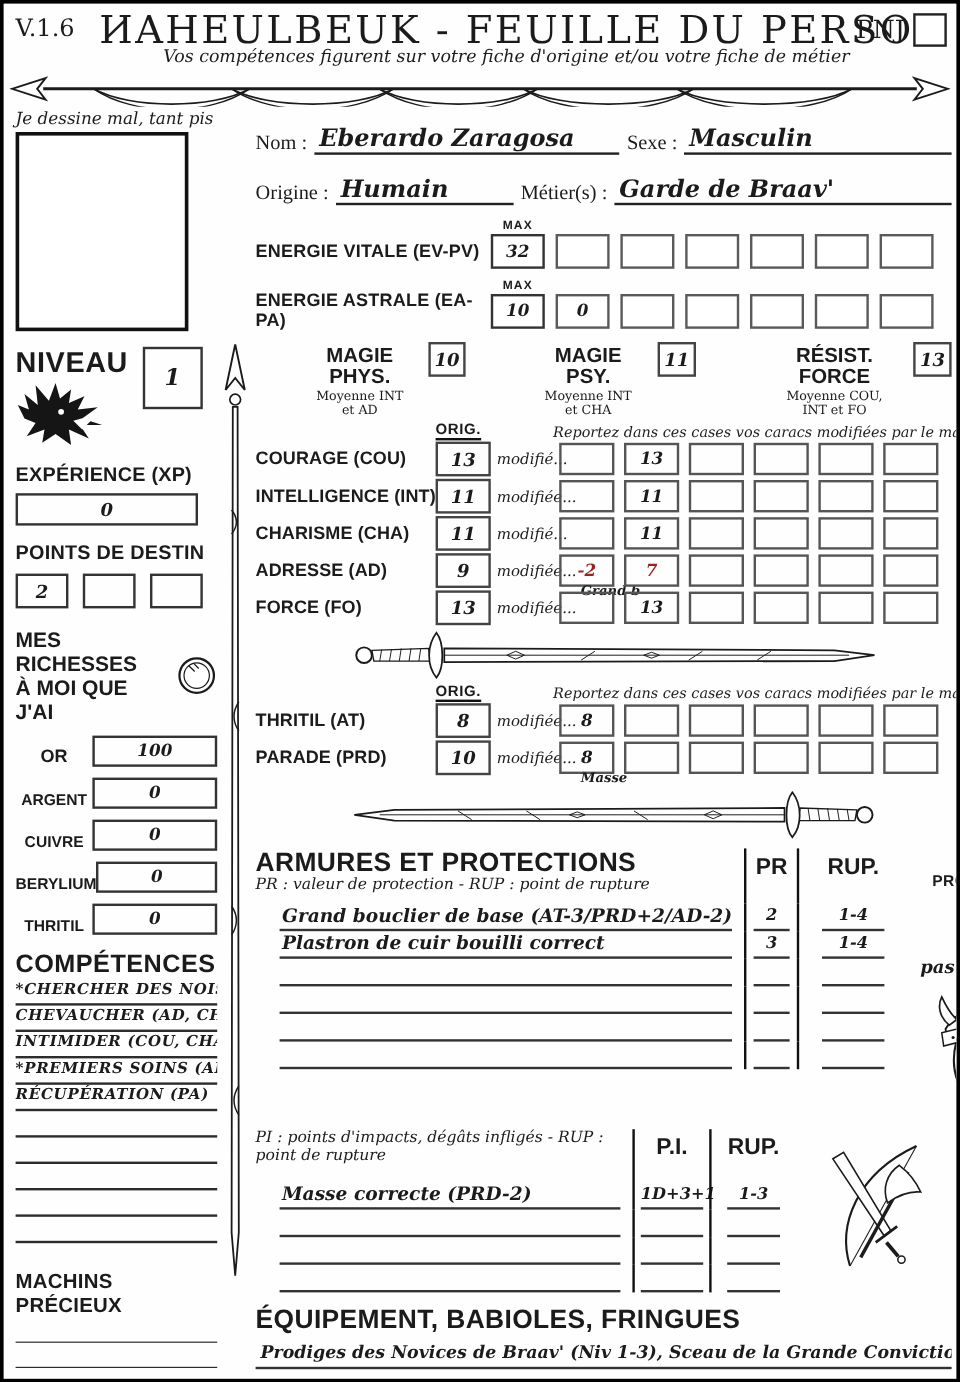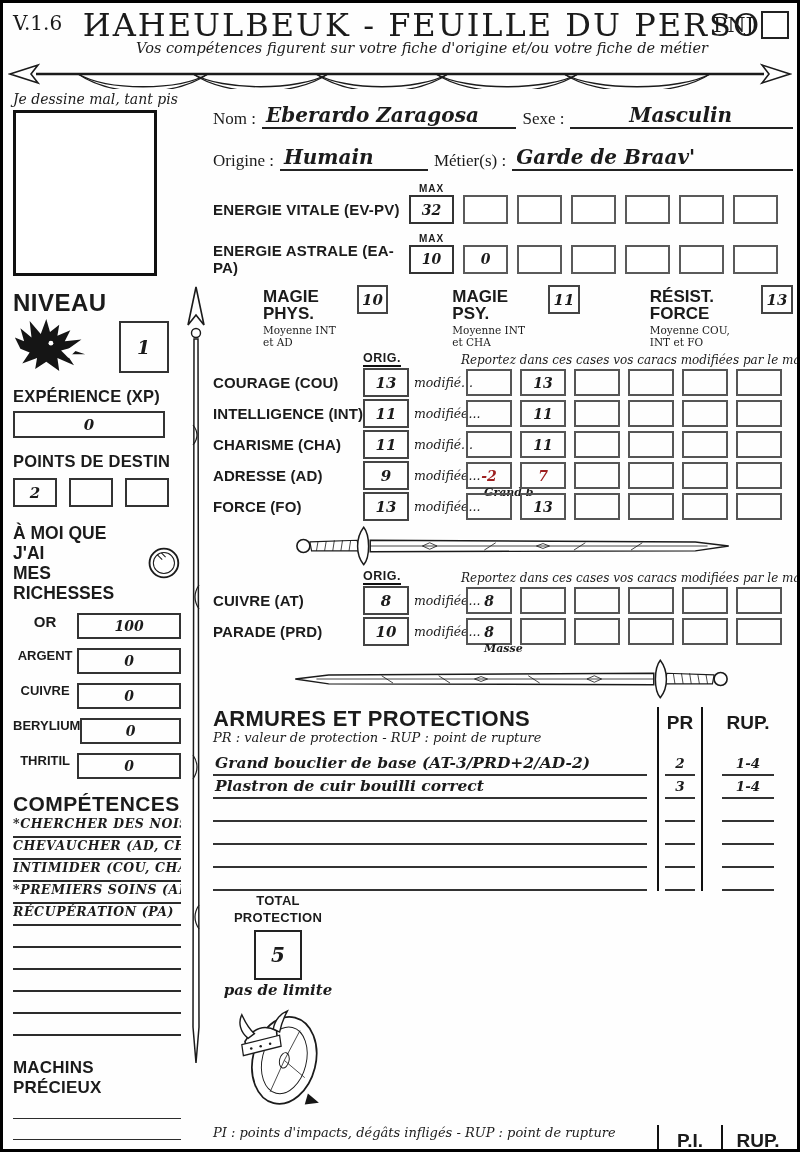--- a/index.html
+++ b/index.html
@@ -21,76 +21,76 @@
   .divider{display:block;margin:0 auto;}
   
   .content{display:flex;padding:0 4px 0 10px;}
   .leftcol{width:168px;flex:none;}
   .spearcol{width:30px;flex:none;position:relative;}
   .spearcol svg{position:absolute;top:196px;left:2px;}
   .maincol{flex:1;min-width:0;padding-left:2px;}
   
   .draw-cap{font-size:14px;margin-top:2px;}
   .portrait{width:138px;height:160px;border:3px solid #111;background:#fff;margin-top:3px;}
-  .lvl-row{display:flex;gap:12px;margin-top:13px;align-items:flex-end;}
+  .lvl-row{display:flex;gap:12px;margin-top:13px;align-items:flex-start;}
   .lvl-head{font-size:24px;letter-spacing:.5px;}
   .lvl-box{width:46px;height:48px;border:2px solid #333;display:flex;align-items:center;justify-content:center;font-size:19px;}
   .xp-head,.dst-head{font-size:16.5px;margin-top:14px;letter-spacing:.2px;}
   .xp-box{width:148px;height:23px;border:2px solid #333;display:flex;align-items:center;justify-content:center;font-size:15px;margin-top:5px;}
   .dst-boxes{display:flex;gap:12px;margin-top:7px;}
   .dst-box{width:40px;height:25px;border:2px solid #333;display:flex;align-items:center;justify-content:center;font-size:15px;}
   .rich-head{display:flex;align-items:center;gap:6px;margin-top:16px;}
   .rich-head .t{font-size:17.5px;line-height:1.15;}
-  .cur-row{display:flex;align-items:flex-start;margin-top:9px;}
+  .cur-row{display:flex;align-items:flex-end;margin-top:9px;}
   .cur-label{width:72px;font-size:13px;text-align:center;}
   .cur-box{width:112px;height:22px;border:2px solid #333;display:flex;align-items:center;justify-content:center;font-size:14px;}
   .skills-head{font-size:21px;margin-top:13px;letter-spacing:.4px;}
   .skill-line{height:20px;border-bottom:2px solid #2c2c2c;font-size:12.5px;letter-spacing:.6px;
               font-family:"DejaVu Serif",serif;font-style:italic;font-weight:700;white-space:nowrap;overflow:hidden;}
   .prec-head{font-size:17px;margin-top:22px;letter-spacing:.2px;}
   .prec-line{height:20px;border-bottom:1.6px solid #2c2c2c;}
   
   .id-row{display:flex;align-items:flex-end;gap:6px;margin-top:10px;height:30px;}
   .id-label{font-size:17px;white-space:nowrap;}
   .id-val{border-bottom:2px solid #222;font-size:20px;padding:0 6px 0 4px;white-space:nowrap;overflow:hidden;}
   
   .energy-row{display:flex;align-items:center;}
   .energy-label{width:196px;font-size:15px;letter-spacing:.2px;}
   .ecells{display:flex;gap:9px;}
   .ebox{width:41px;height:25px;border:2px solid #5a5a5a;position:relative;display:flex;align-items:center;justify-content:center;font-size:14px;background:#fff;}
   .ebox.first{border:2.5px solid #333;}
   .maxtag{position:absolute;top:-14px;left:50%;transform:translateX(-50%);font-size:10px;letter-spacing:1px;}
   
   .magic-row{display:flex;margin-top:12px;padding-left:50px;gap:0;}
-  .magic-g{display:flex;gap:20px;align-items:flex-start;}
+  .magic-g{display:flex;gap:20px;align-items:flex-start;text-align:center;}
   .magic-t{font-size:17px;line-height:1;}
   .magic-cap{font-size:10.5px;font-weight:400;font-family:"DejaVu Serif",serif;margin-top:2px;}
   .magic-box{width:42px;height:25px;border:2.5px solid #444;display:flex;align-items:center;justify-content:center;font-size:15px;margin-top:-3px;}
   .mg2{margin-left:64px;} .mg3{margin-left:70px;}
   
   .capline{display:flex;align-items:flex-end;height:17px;margin-top:2px;}
   .orig-lbl{margin-left:150px;width:44px;text-align:center;font-size:12.5px;border-bottom:2px solid #111;letter-spacing:.5px;}
   .report-cap{flex:1;text-align:center;font-size:12px;padding-left:60px;white-space:nowrap;}
   
   .srow{display:flex;align-items:center;height:31px;}
   .slabel{width:150px;font-size:15px;letter-spacing:.1px;white-space:nowrap;}
   .obox{width:42px;height:25px;border:2.5px solid #444;display:flex;align-items:center;justify-content:center;font-size:15px;flex:none;}
   .smod{width:52px;font-size:12.5px;padding-left:5px;flex:none;}
   .scells{display:flex;gap:8px;}
   .scell{width:42px;height:23px;border:2px solid #555;position:relative;display:flex;align-items:center;justify-content:center;font-size:14px;}
   .cellnote{position:absolute;left:16px;bottom:-12px;font-size:11px;font-weight:700;white-space:nowrap;}
   .sword-wrap{margin:2px 0 0 34px;}
   
-  .sec-flex{display:flex;margin-top:6px;flex-direction:column;}
+  .sec-flex{display:flex;margin-top:6px;}
   .agrid{flex:1;display:grid;grid-template-columns:1fr 44px 92px;grid-template-rows:46px repeat(6,23px);}
   .wgrid{flex:1;display:grid;grid-template-columns:1fr 64px 72px;grid-template-rows:44px repeat(4,23px);}
   .sec-title{font-size:22px;letter-spacing:.3px;line-height:1.05;}
   .sec-sub{font-size:13px;font-family:"DejaVu Serif",serif;font-style:italic;}
   .colhead{border-left:2px solid #111;text-align:center;font-size:19px;padding-top:5px;}
-  .tname{padding-right:10px;}
+  .tname{padding-right:10px;margin-left:20px;}
   .tname span{display:block;height:21px;border-bottom:2px solid #333;font-size:15.5px;white-space:nowrap;overflow:hidden;padding-left:2px;}
   .tnum{border-left:2px solid #111;display:flex;justify-content:center;align-items:flex-end;}
   .tnum span{display:block;border-bottom:2px solid #333;text-align:center;font-size:13.5px;height:19px;}
   .u30{width:30px;} .u52{width:52px;} .u44{width:44px;}
   .rightzone{width:130px;flex:none;text-align:center;}
   .total-head{font-size:13px;line-height:1.3;letter-spacing:.3px;margin-top:2px;}
   .total-box{width:44px;height:46px;border:2.5px solid #222;margin:3px auto 0;display:flex;align-items:center;justify-content:center;font-size:20px;}
   .total-note{font-size:15px;margin-top:1px;}
   
   .eq-title{font-size:22px;margin-top:10px;letter-spacing:.3px;}
@@ -152,22 +152,22 @@
 
       <div class="dst-head hsans">POINTS DE DESTIN</div>
       <div class="dst-boxes">
         <div class="dst-box hand">2</div>
         <div class="dst-box hand"></div>
         <div class="dst-box hand"></div>
       </div>
 
       <div class="rich-head">
         <div class="t hsans">
+          <div>MES RICHESSES</div>
           <div>À MOI QUE J'AI</div>
-          <div>MES RICHESSES</div>
         </div>
         <svg width="38" height="38" viewBox="0 0 40 40">
           <circle cx="20" cy="20" r="17" fill="#fff" stroke="#1b1b1b" stroke-width="2.2"></circle>
           <circle cx="20" cy="20" r="12.5" fill="none" stroke="#1b1b1b" stroke-width="1.2"></circle>
           <path d="M12 10 L18 16 M17 8 L22 13" stroke="#1b1b1b" stroke-width="1.2"></path>
         </svg>
       </div>
 
       <div class="cur-row">
           <div class="cur-label hsans" style="font-size:15px">OR</div>
@@ -217,21 +217,21 @@
         <path d="M10 140 Q18 150 10 160 M16 300 Q8 312 16 324 M10 470 Q18 482 10 494 M16 620 Q8 632 16 644" stroke="#1b1b1b" stroke-width="1.2" fill="none"></path>
       </svg>
     </div>
 
     <div class="maincol">
 
       <div class="id-row">
         <span class="id-label">Nom :</span>
         <span class="id-val hand" style="flex:1.15">Eberardo Zaragosa</span>
         <span class="id-label">Sexe :</span>
-        <span class="id-val hand" style="flex:1;text-align:center">Masculin</span>
+        <span class="id-val hand" style="flex:1;">Masculin</span>
       </div>
       <div class="id-row" style="margin-top:12px">
         <span class="id-label">Origine :</span>
         <span class="id-val hand" style="width:138px">Humain</span>
         <span class="id-label">Métier(s) :</span>
         <span class="id-val hand" style="flex:1">Garde de Braav'</span>
       </div>
 
       <div class="energy-row" style="margin-top:24px">
         <div class="energy-label hsans">ENERGIE VITALE (EV-PV)</div>
@@ -460,21 +460,21 @@
           <path d="M250 23 L236 32 M360 23 L346 32 M430 23 L416 32" stroke="#1b1b1b" stroke-width="1"></path>
         </svg>
       </div>
 
       <div class="capline" style="margin-top:0">
         <div class="orig-lbl hsans">ORIG.</div>
         <div class="report-cap ital">Reportez dans ces cases vos caracs modifiées par le matériel</div>
       </div>
 
       <div class="srow">
-          <div class="slabel hsans">CUIVRE (AT)</div>
+          <div class="slabel hsans">THRITIL (AT)</div>
           <div class="obox hand">8</div>
           <div class="smod ital">modifiée...</div>
           <div class="scells">
             <div class="scell">
               <span class="hand">8</span>
             </div>
             <div class="scell">
               <span class="hand"></span>
             </div>
             <div class="scell">

